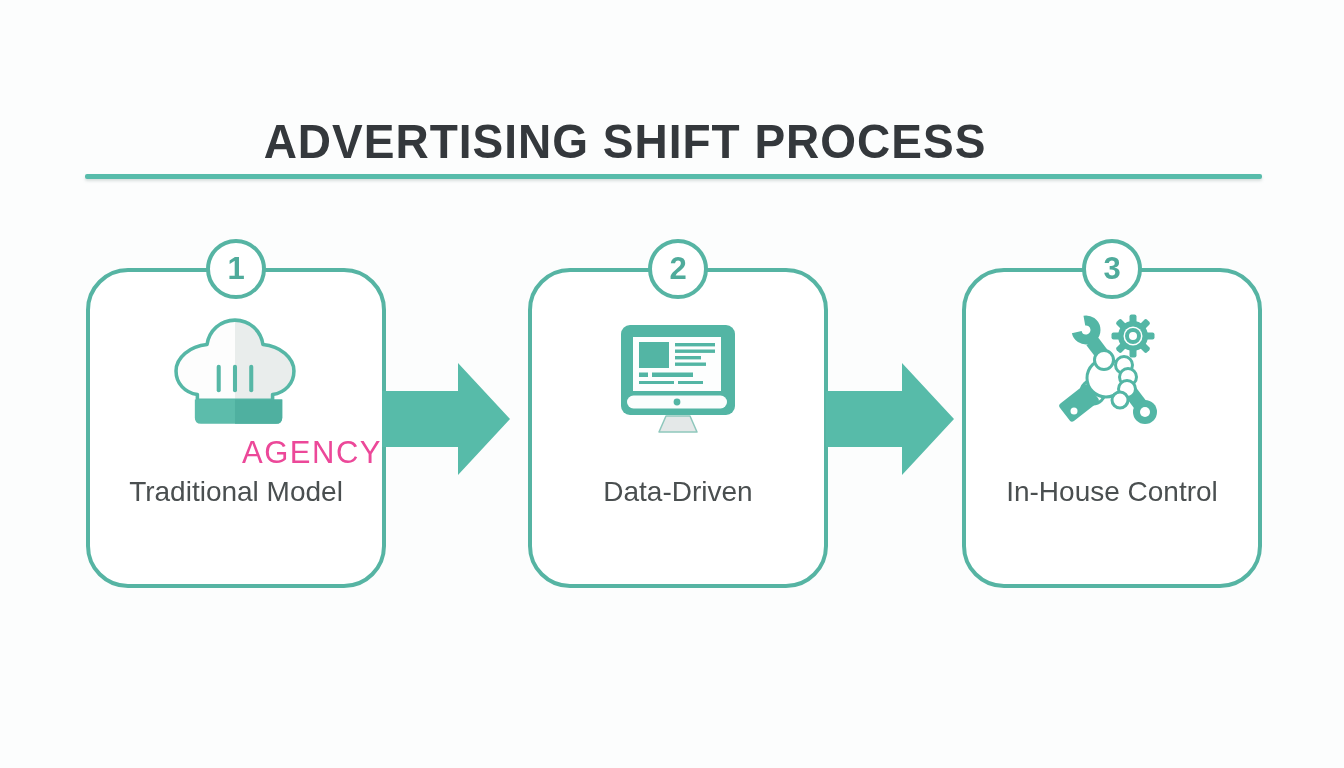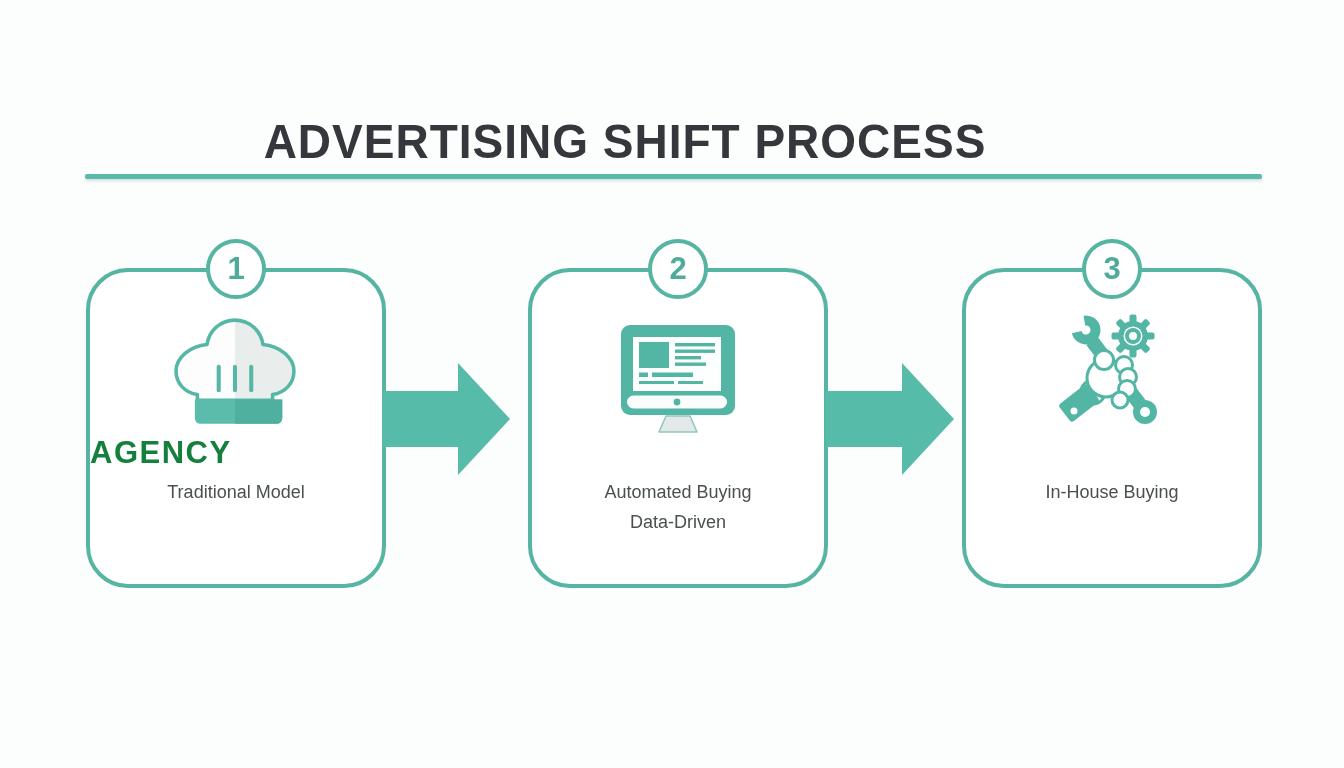--- a/index.html
+++ b/index.html
@@ -34,26 +34,26 @@
     font-size:31px;font-weight:bold;color:#4fab9b;
   }
   .icon-wrap{
     position:absolute;left:0;width:100%;display:flex;justify-content:center;
   }
   .icon-chef{top:42px;}
   .icon-monitor{top:52px;}
   .icon-diy{top:36px;}
   .step-label{
     position:absolute;top:164px;left:0;width:100%;
-    text-align:left;font-size:31px;font-weight:bold;
-    letter-spacing:1.5px;color:#15803d;line-height:34px;
+    text-align:right;font-size:31px;font-weight:normal;
+    letter-spacing:1.5px;color:#ec4899;line-height:34px;
   }
   .step-subs{
     position:absolute;top:205px;left:0;width:100%;
-    text-align:center;font-size:18px;color:#4a4f50;line-height:30px;
+    text-align:center;font-size:28px;color:#4a4f50;line-height:30px;
   }
   .arrow{position:absolute;top:363px;width:128px;height:112px;}
   .arrow-1{left:382px;}
   .arrow-2{left:826px;}
 </style>
 </head>
 <body>
 
 <div class="stage">
 
@@ -104,21 +104,20 @@
         <rect x="19" y="48.5" width="9" height="4.5" fill="#53b5a4"></rect>
         <rect x="32" y="48.5" width="41" height="4.5" fill="#53b5a4"></rect>
         <rect x="19" y="57" width="35" height="3" fill="#53b5a4"></rect>
         <rect x="58" y="57" width="25" height="3" fill="#53b5a4"></rect>
         <rect x="7" y="71.5" width="100" height="13" rx="6.5" fill="#fbfdfd"></rect>
         <circle cx="57" cy="78" r="3.4" fill="#53b5a4"></circle>
         <path d="M46 92 L70 92 L77 108 L39 108 Z" fill="#e4e8e8" stroke="#8ec7bc" stroke-width="1.5" stroke-linejoin="round"></path>
       </svg>
     </div>
     <div class="step-subs">
-      <div>Automated Buying</div>
       <div>Data-Driven</div>
     </div>
   </div>
 
   <svg class="arrow arrow-2" viewBox="0 0 128 112" aria-hidden="true">
     <polygon points="0,28 76,28 76,0 128,56 76,112 76,84 0,84" fill="#57bba9"></polygon>
   </svg>
 
   <div class="card card-3">
     <div class="badge">3</div>
@@ -151,18 +150,18 @@
         <circle cx="67" cy="57" r="8.5" fill="#ffffff" stroke="#53b6a5" stroke-width="3"></circle>
         <circle cx="71" cy="69" r="8.5" fill="#ffffff" stroke="#53b6a5" stroke-width="3"></circle>
         <circle cx="70" cy="81" r="8.5" fill="#ffffff" stroke="#53b6a5" stroke-width="3"></circle>
         <circle cx="63" cy="92" r="8" fill="#ffffff" stroke="#53b6a5" stroke-width="3"></circle>
 
         <circle cx="88" cy="104" r="12" fill="#53b6a5"></circle>
         <circle cx="88" cy="104" r="5" fill="#ffffff"></circle>
       </svg>
     </div>
     <div class="step-subs">
-      <div>In-House Buying</div>
+      <div>In-House Control</div>
       <div></div>
     </div>
   </div>
 
 </div>
 
 </body></html>

